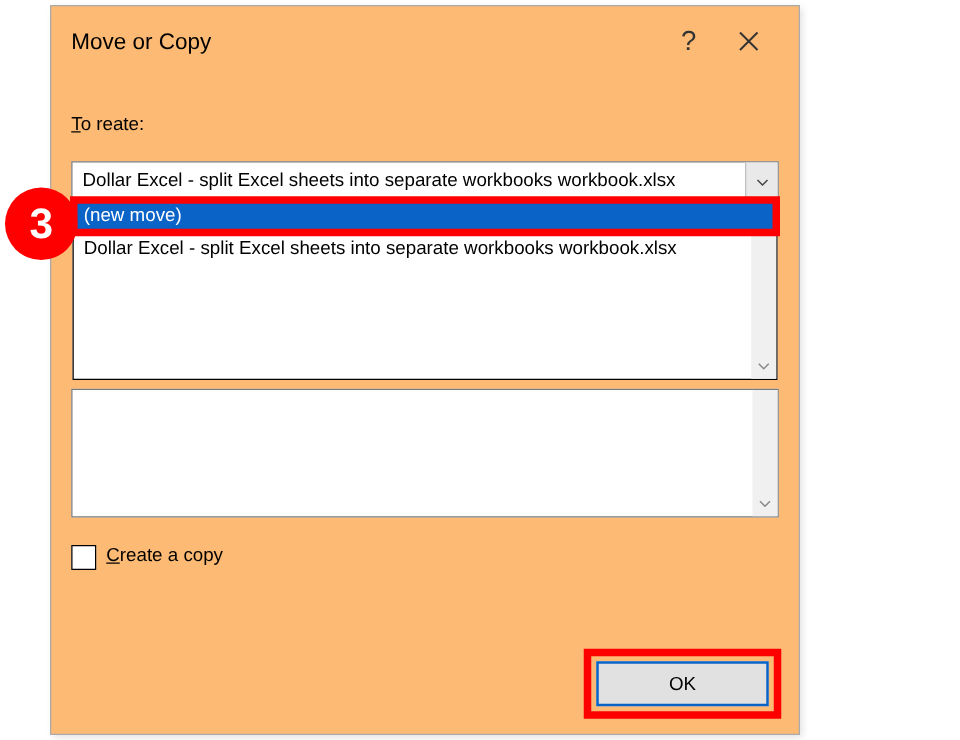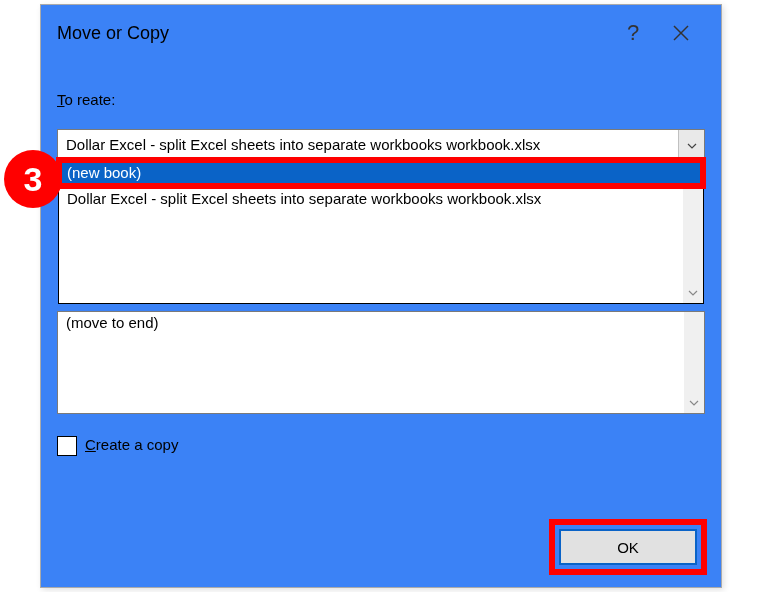--- a/index.html
+++ b/index.html
@@ -10,24 +10,24 @@
       background: #fff;
       width: 768px;
       height: 592px;
       position: relative;
       overflow: hidden;
     }
     .dialog {
       position: absolute;
       left: 40px;
       top: 4px;
-      width: 682px;
+      width: 600px;
       height: 584px;
       border: 1px solid #aaa;
-      background: #3b82f6;
+      background: #fdba74;
       box-shadow: 2px 2px 6px rgba(0,0,0,0.12);
     }
     .titlebar {
       height: 56px;
       display: flex;
       align-items: center;
       padding: 0 16px;
     }
     .title-text {
       font-size: 18px;
@@ -230,34 +230,33 @@
       <div class="combo-text">Dollar Excel - split Excel sheets into separate workbooks workbook.xlsx</div>
       <div class="combo-btn">
         <span>
           <svg viewBox="0 0 10 6">
               <polyline points="1,1 5,5 9,1" fill="none" stroke="#444" stroke-width="1.2"></polyline>
             </svg>
         </span>
       </div>
 
       <div class="dropdown-list">
-        <div class="dd-item selected selected-wrap">(new book)</div>
+        <div class="dd-item selected selected-wrap">(new move)</div>
         <div class="dd-item">Dollar Excel - split Excel sheets into separate workbooks workbook.xlsx</div>
         <div class="dd-scroll">
           <div class="arr">
             <svg viewBox="0 0 10 6">
                 <polyline points="1,1 5,5 9,1" fill="none" stroke="#888" stroke-width="1.2"></polyline>
               </svg>
           </div>
         </div>
       </div>
     </div>
 
     <div class="lower-list">
-      <div class="ll-text">(move to end)</div>
       <div class="lower-scroll">
         <div class="arr">
           <svg viewBox="0 0 10 6">
               <polyline points="1,1 5,5 9,1" fill="none" stroke="#888" stroke-width="1.2"></polyline>
             </svg>
         </div>
       </div>
     </div>
 
     <div class="chk-row">

